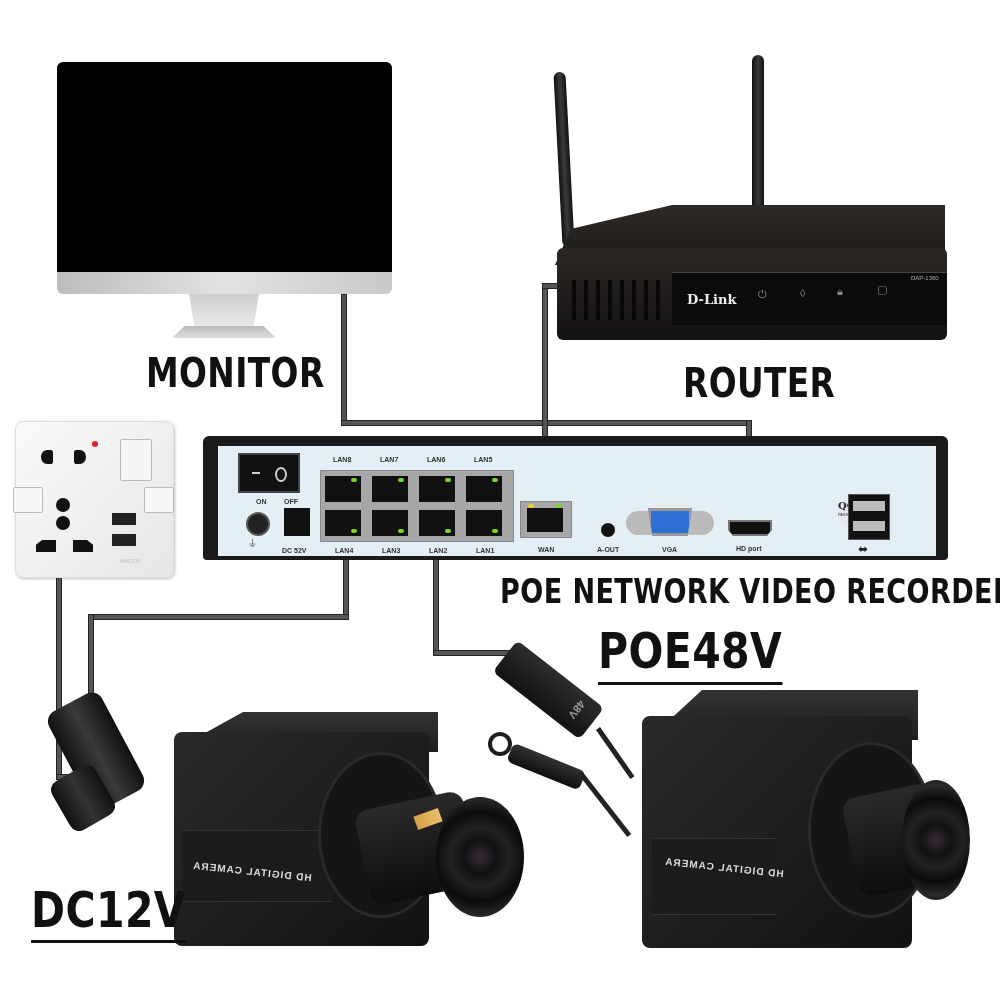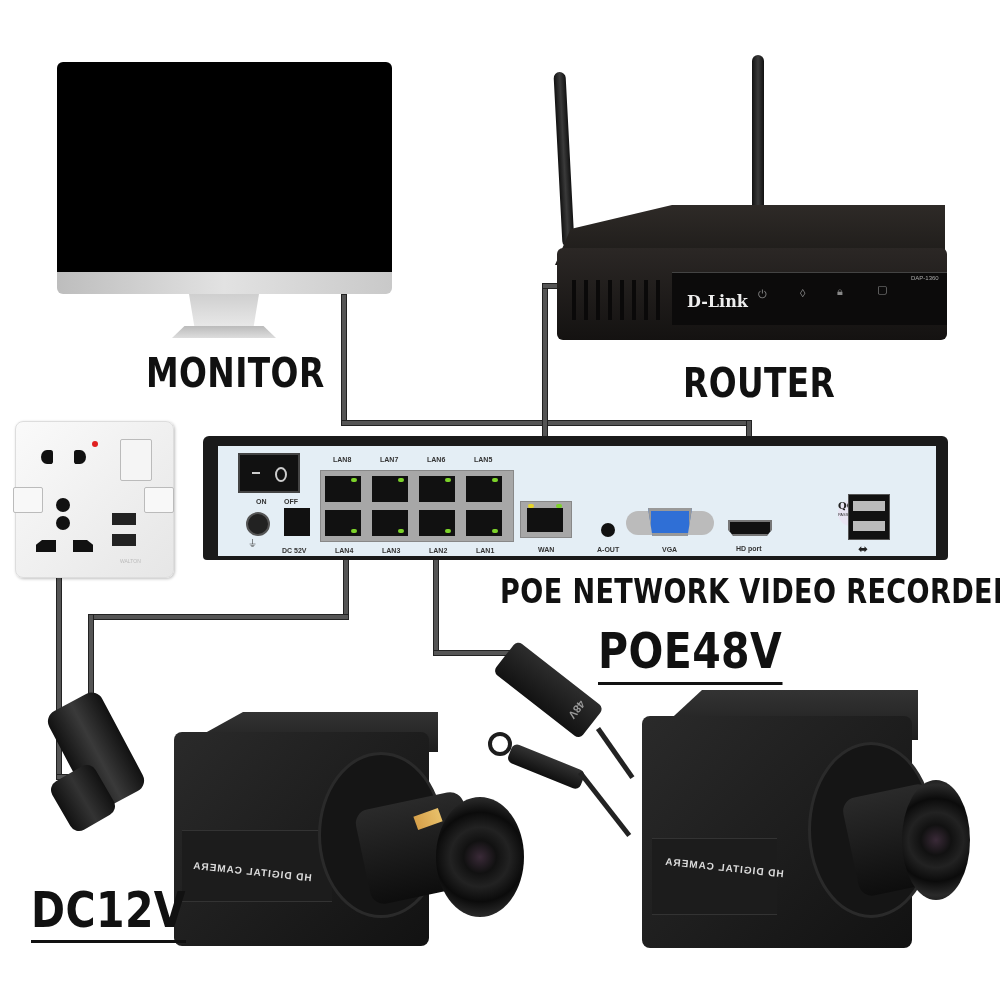--- a/index.html
+++ b/index.html
@@ -69,21 +69,21 @@
   <div class="abs router-body"></div>
   <div class="vent" style="left:572px;"></div>
   <div class="vent" style="left:584px;"></div>
   <div class="vent" style="left:596px;"></div>
   <div class="vent" style="left:608px;"></div>
   <div class="vent" style="left:620px;"></div>
   <div class="vent" style="left:632px;"></div>
   <div class="vent" style="left:644px;"></div>
   <div class="vent" style="left:656px;"></div>
   <div class="abs router-front"></div>
-  <div class="abs" style="left:687px;top:292px;color:#eee;font-family:'DejaVu Serif',serif;font-weight:bold;font-size:16px;">D-Link</div>
+  <div class="abs" style="left:687px;top:292px;color:#eee;font-family:'DejaVu Serif',serif;font-weight:bold;font-size:13px;">D-Link</div>
   <div class="abs" style="left:758px;top:288px;color:#888;font-size:11px;">⏻</div>
   <div class="abs" style="left:800px;top:287px;color:#888;font-size:11px;">◊</div>
   <div class="abs" style="left:837px;top:285px;color:#888;font-size:11px;">🔒︎</div>
   <div class="abs" style="left:877px;top:283px;color:#888;font-size:11px;">▢</div>
   <div class="abs" style="left:911px;top:275px;color:#aaa;font-size:6px;">DAP-1360</div>
 </div>
 <div class="title" style="left:683px;top:360px;font-size:40px;">ROUTER</div>
 
 <div class="abs socket">
   <div class="abs" style="left:76px;top:19px;width:6px;height:6px;border-radius:50%;background:#e02020;"></div>

